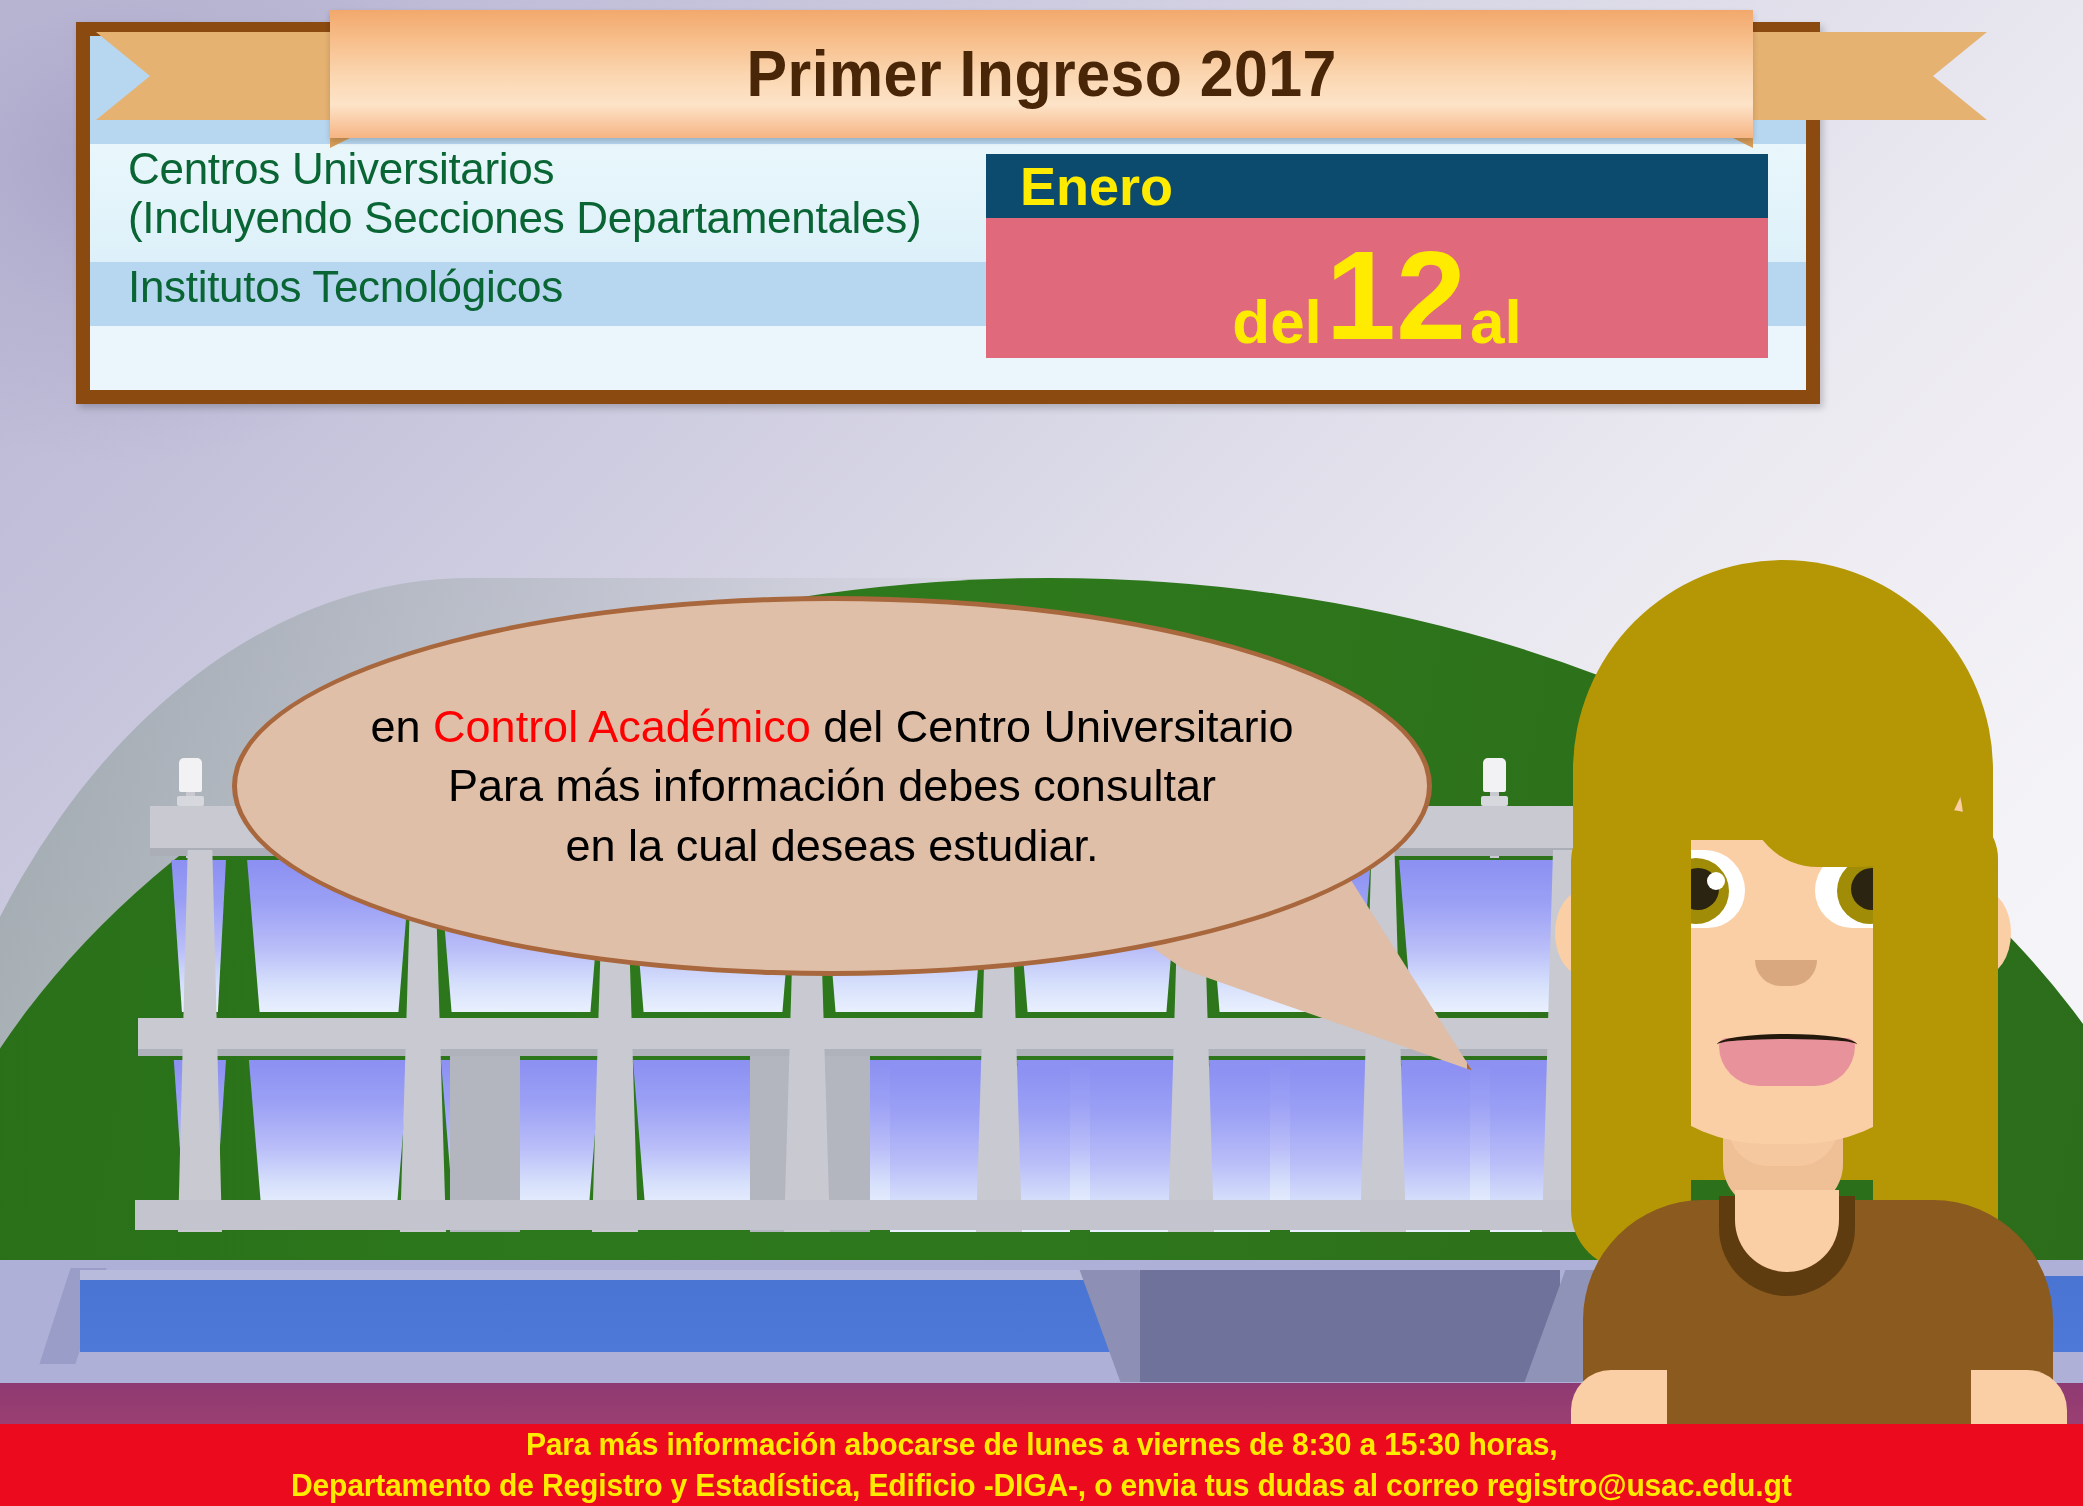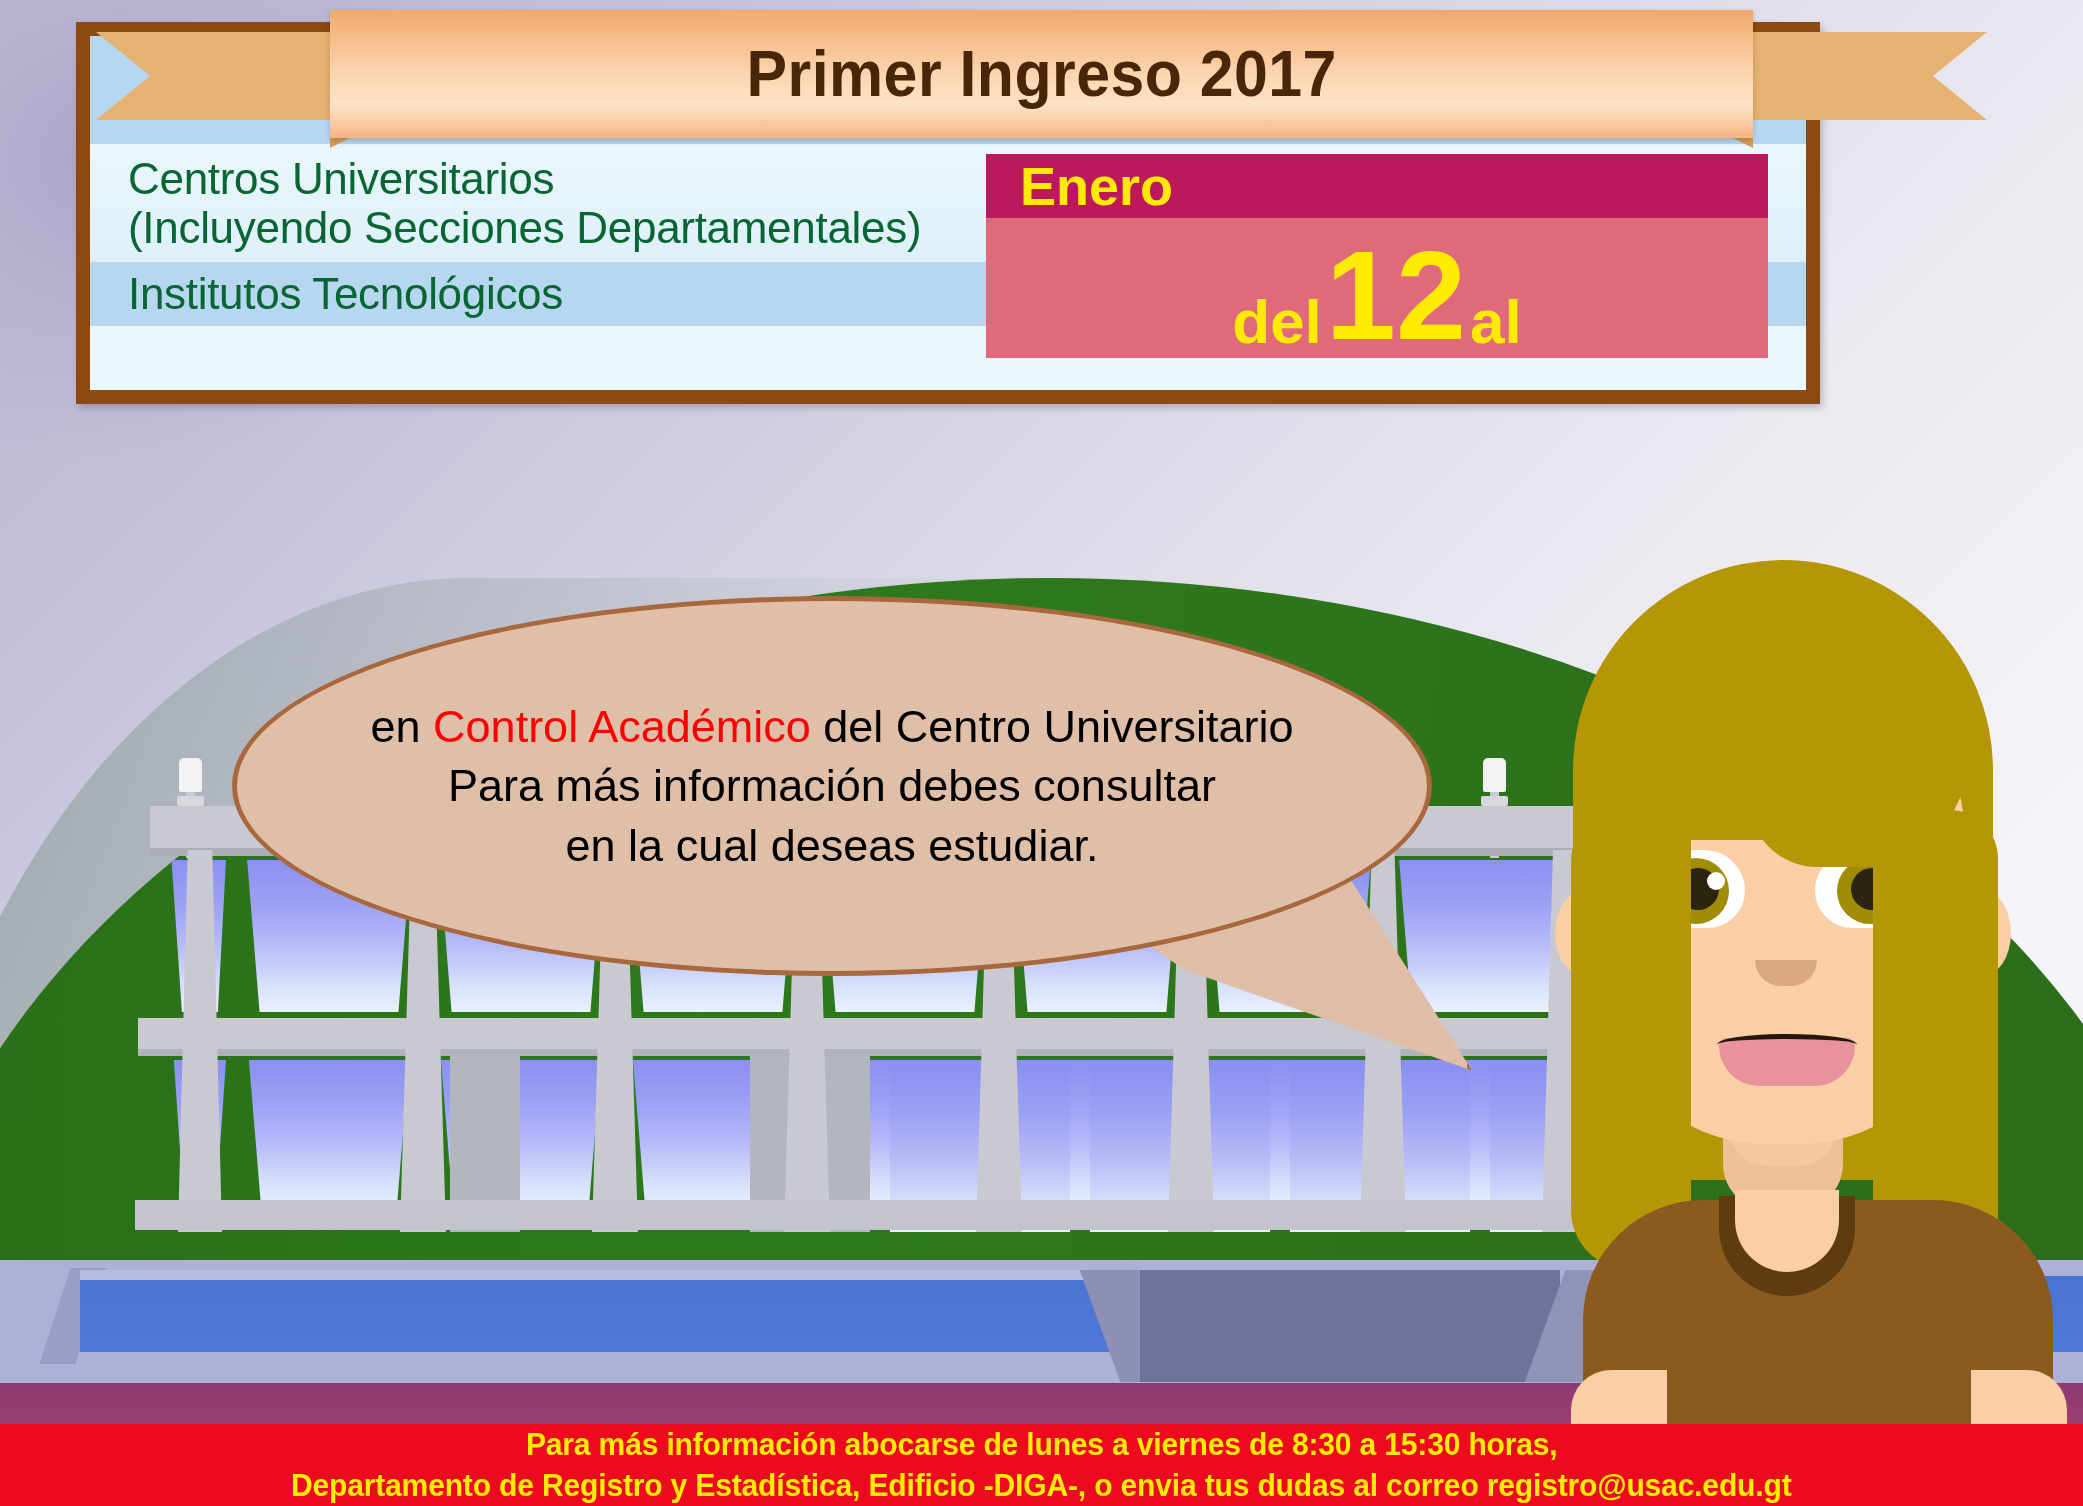--- a/index.html
+++ b/index.html
@@ -57,21 +57,21 @@
   .magenta{position:absolute;left:0;top:1383px;width:2083px;height:42px;background:linear-gradient(180deg,#8e3a72,#9b3f72);}
 
   
   .frame{
     position:absolute;left:76px;top:22px;width:1744px;height:382px;
     border:14px solid #8b4a10;background:#eaf6fb;box-sizing:border-box;
     box-shadow:3px 4px 7px rgba(0,0,0,.2);
   }
   .frame-sky{position:absolute;left:0;top:0;width:100%;height:108px;background:#b7d6ef;}
   .rows{position:absolute;left:0;top:108px;width:100%;height:246px;}
-  .row{display:flex;align-items:center;box-sizing:border-box;padding-left:38px;}
+  .row{display:flex;box-sizing:border-box;padding-left:38px;}
   .row.a{background:linear-gradient(180deg,#e9f7fb,#ddf0f9);}
   .row.b{background:#b7d6ef;}
   .row-txt{
     color:#096534;font-size:44px;line-height:1.12;letter-spacing:-.3px;
     font-family:"Liberation Sans",sans-serif;white-space:pre-line;
   }
 
   
   .ribbon{position:absolute;left:0;top:10px;width:100%;height:120px;pointer-events:none;}
   .rb-tail{position:absolute;top:22px;width:300px;height:88px;background:#e6b272;}
@@ -86,21 +86,21 @@
     box-shadow:0 3px 6px rgba(0,0,0,.18);
     display:flex;align-items:center;justify-content:center;
   }
   .rb-title{
     color:#4a2609;font-size:64px;font-weight:bold;letter-spacing:.5px;
     font-family:"Liberation Sans",sans-serif;transform:scaleX(.95);
   }
 
   
   .datecard{position:absolute;right:38px;top:118px;width:782px;height:204px;}
-  .date-head{height:64px;background:#be185d;display:flex;align-items:center;padding-left:34px;box-sizing:border-box;}
+  .date-head{height:64px;background:#0c4a6e;display:flex;align-items:center;padding-left:34px;box-sizing:border-box;}
   .date-head span{color:#ffeb00;font-size:54px;font-weight:bold;line-height:1;}
   .date-body{height:140px;background:#e0697c;position:relative;}
   .date-line{
     position:absolute;left:0;bottom:4px;width:100%;
     display:flex;align-items:flex-end;justify-content:center;gap:4px;
     color:#ffeb00;font-weight:bold;line-height:.92;
   }
   .d-sm{font-size:62px;padding-bottom:4px;}
   .d-lg{font-size:126px;}
 

